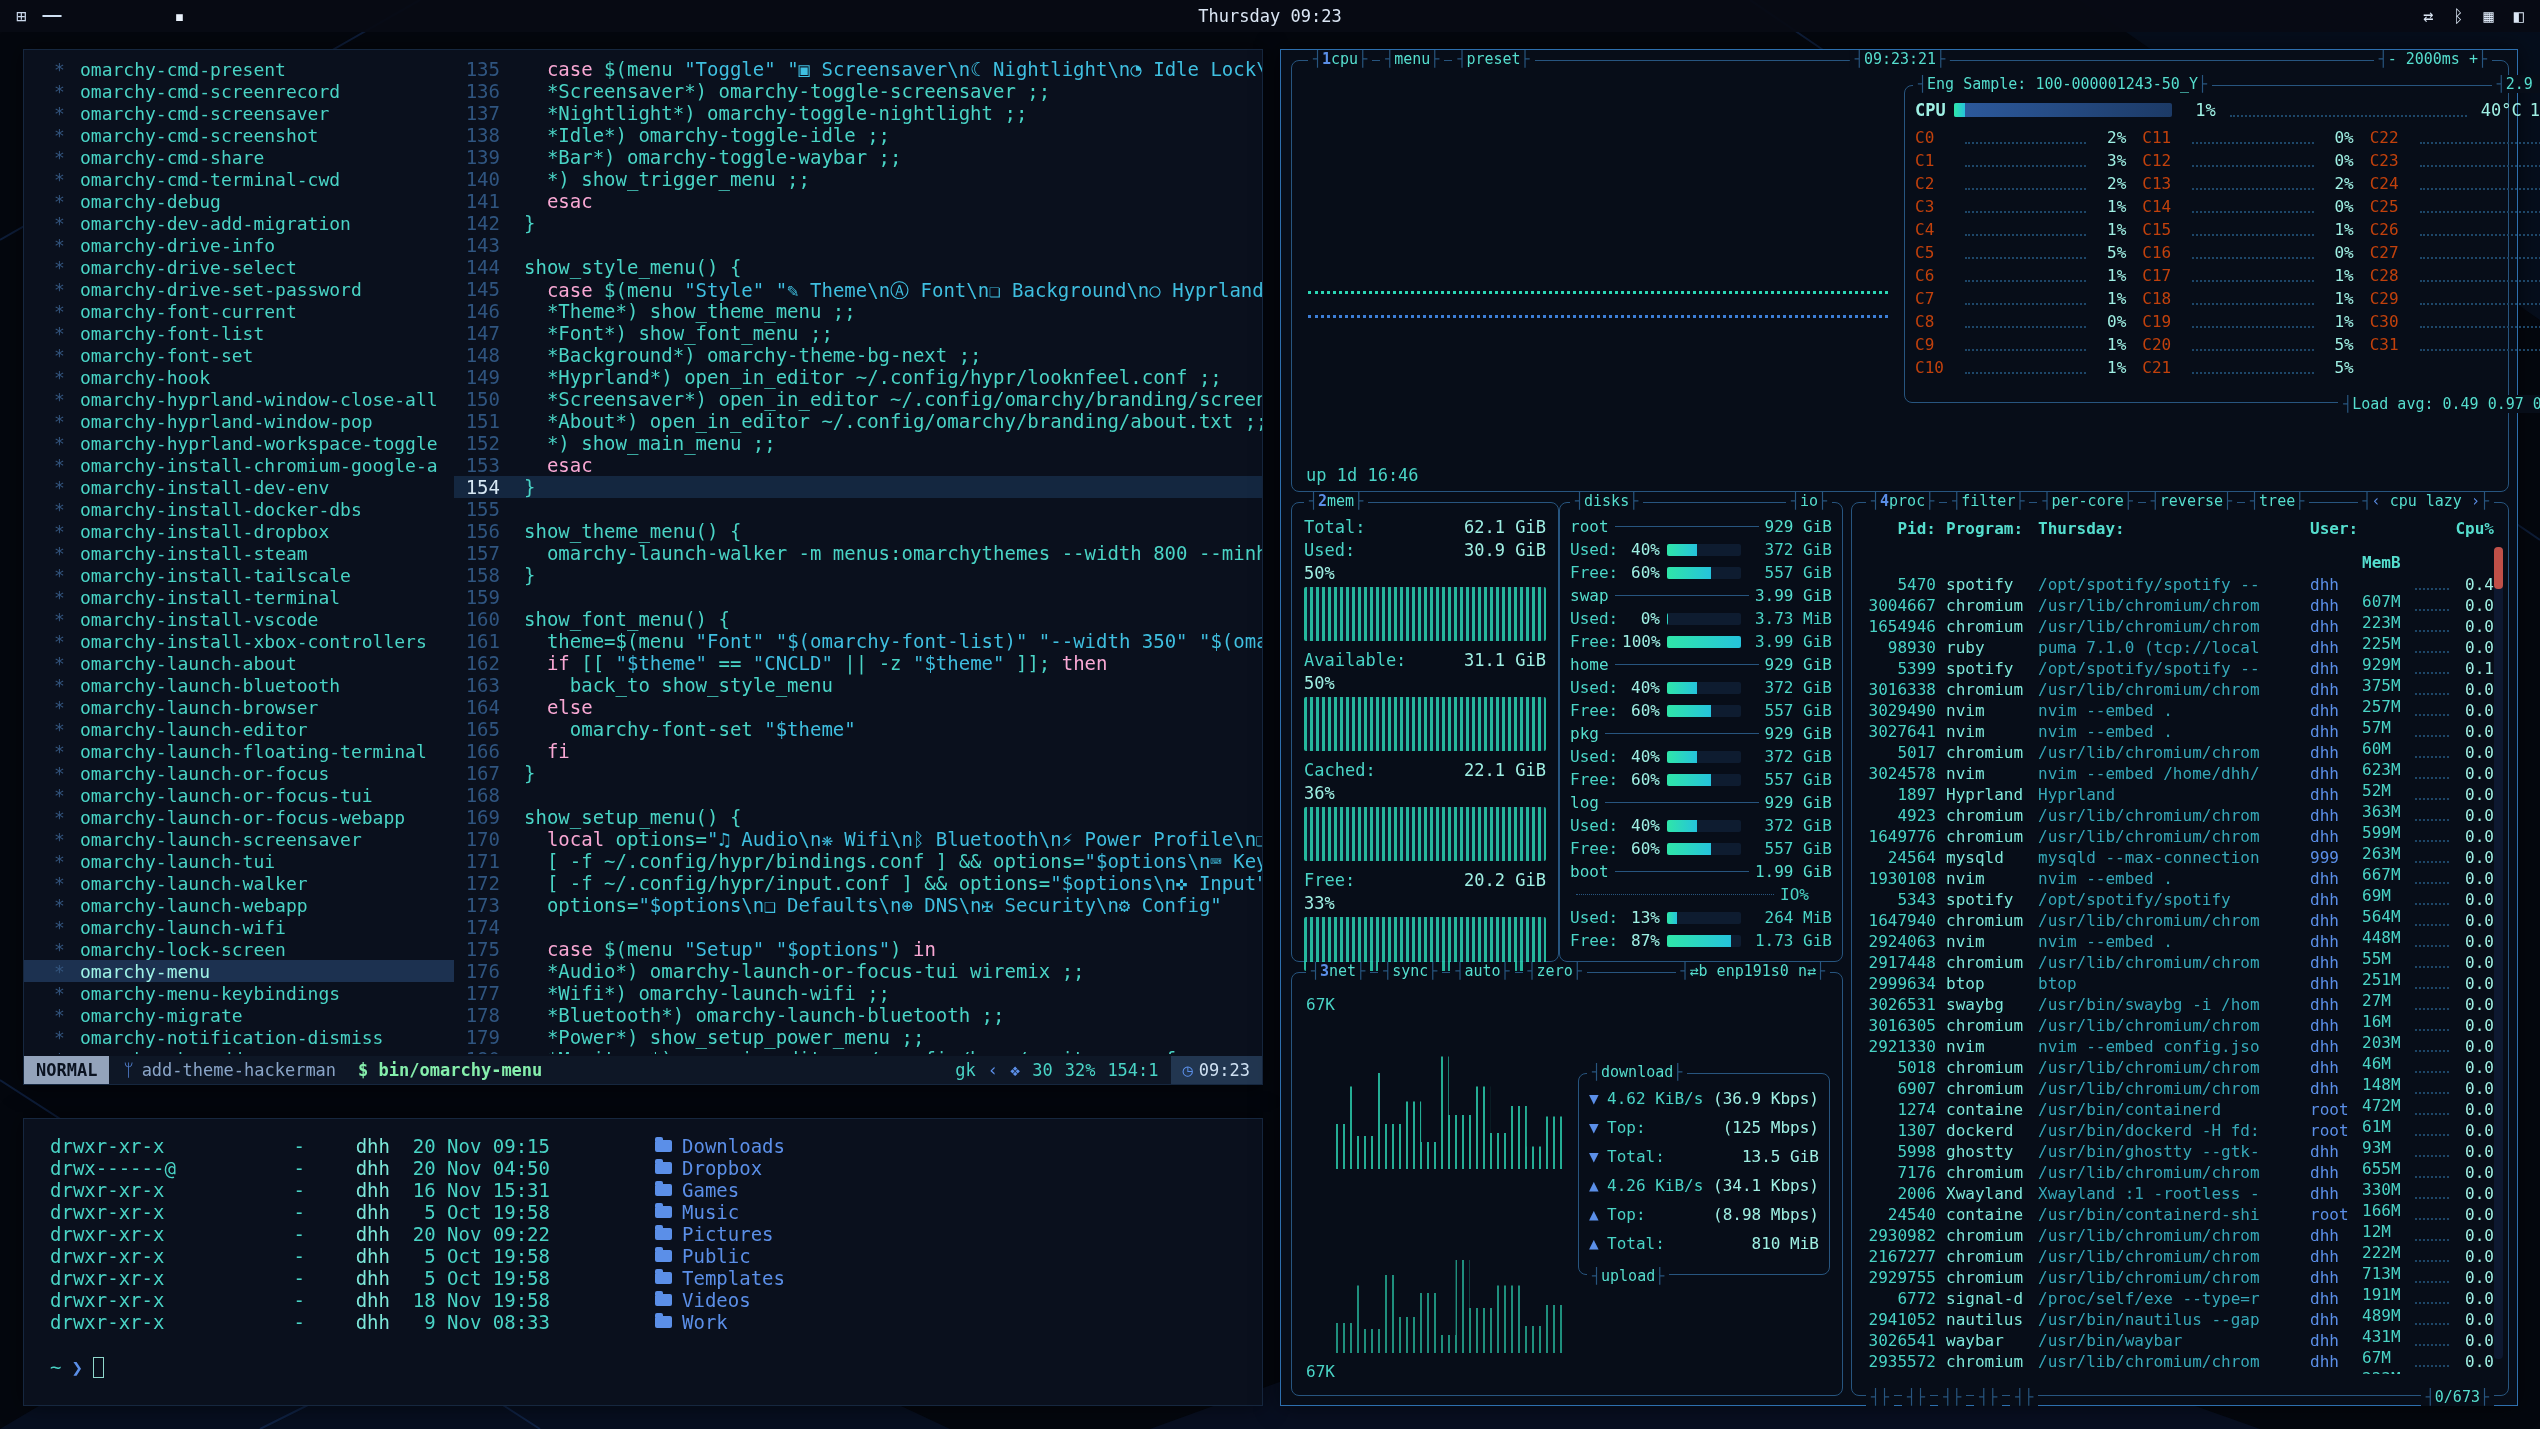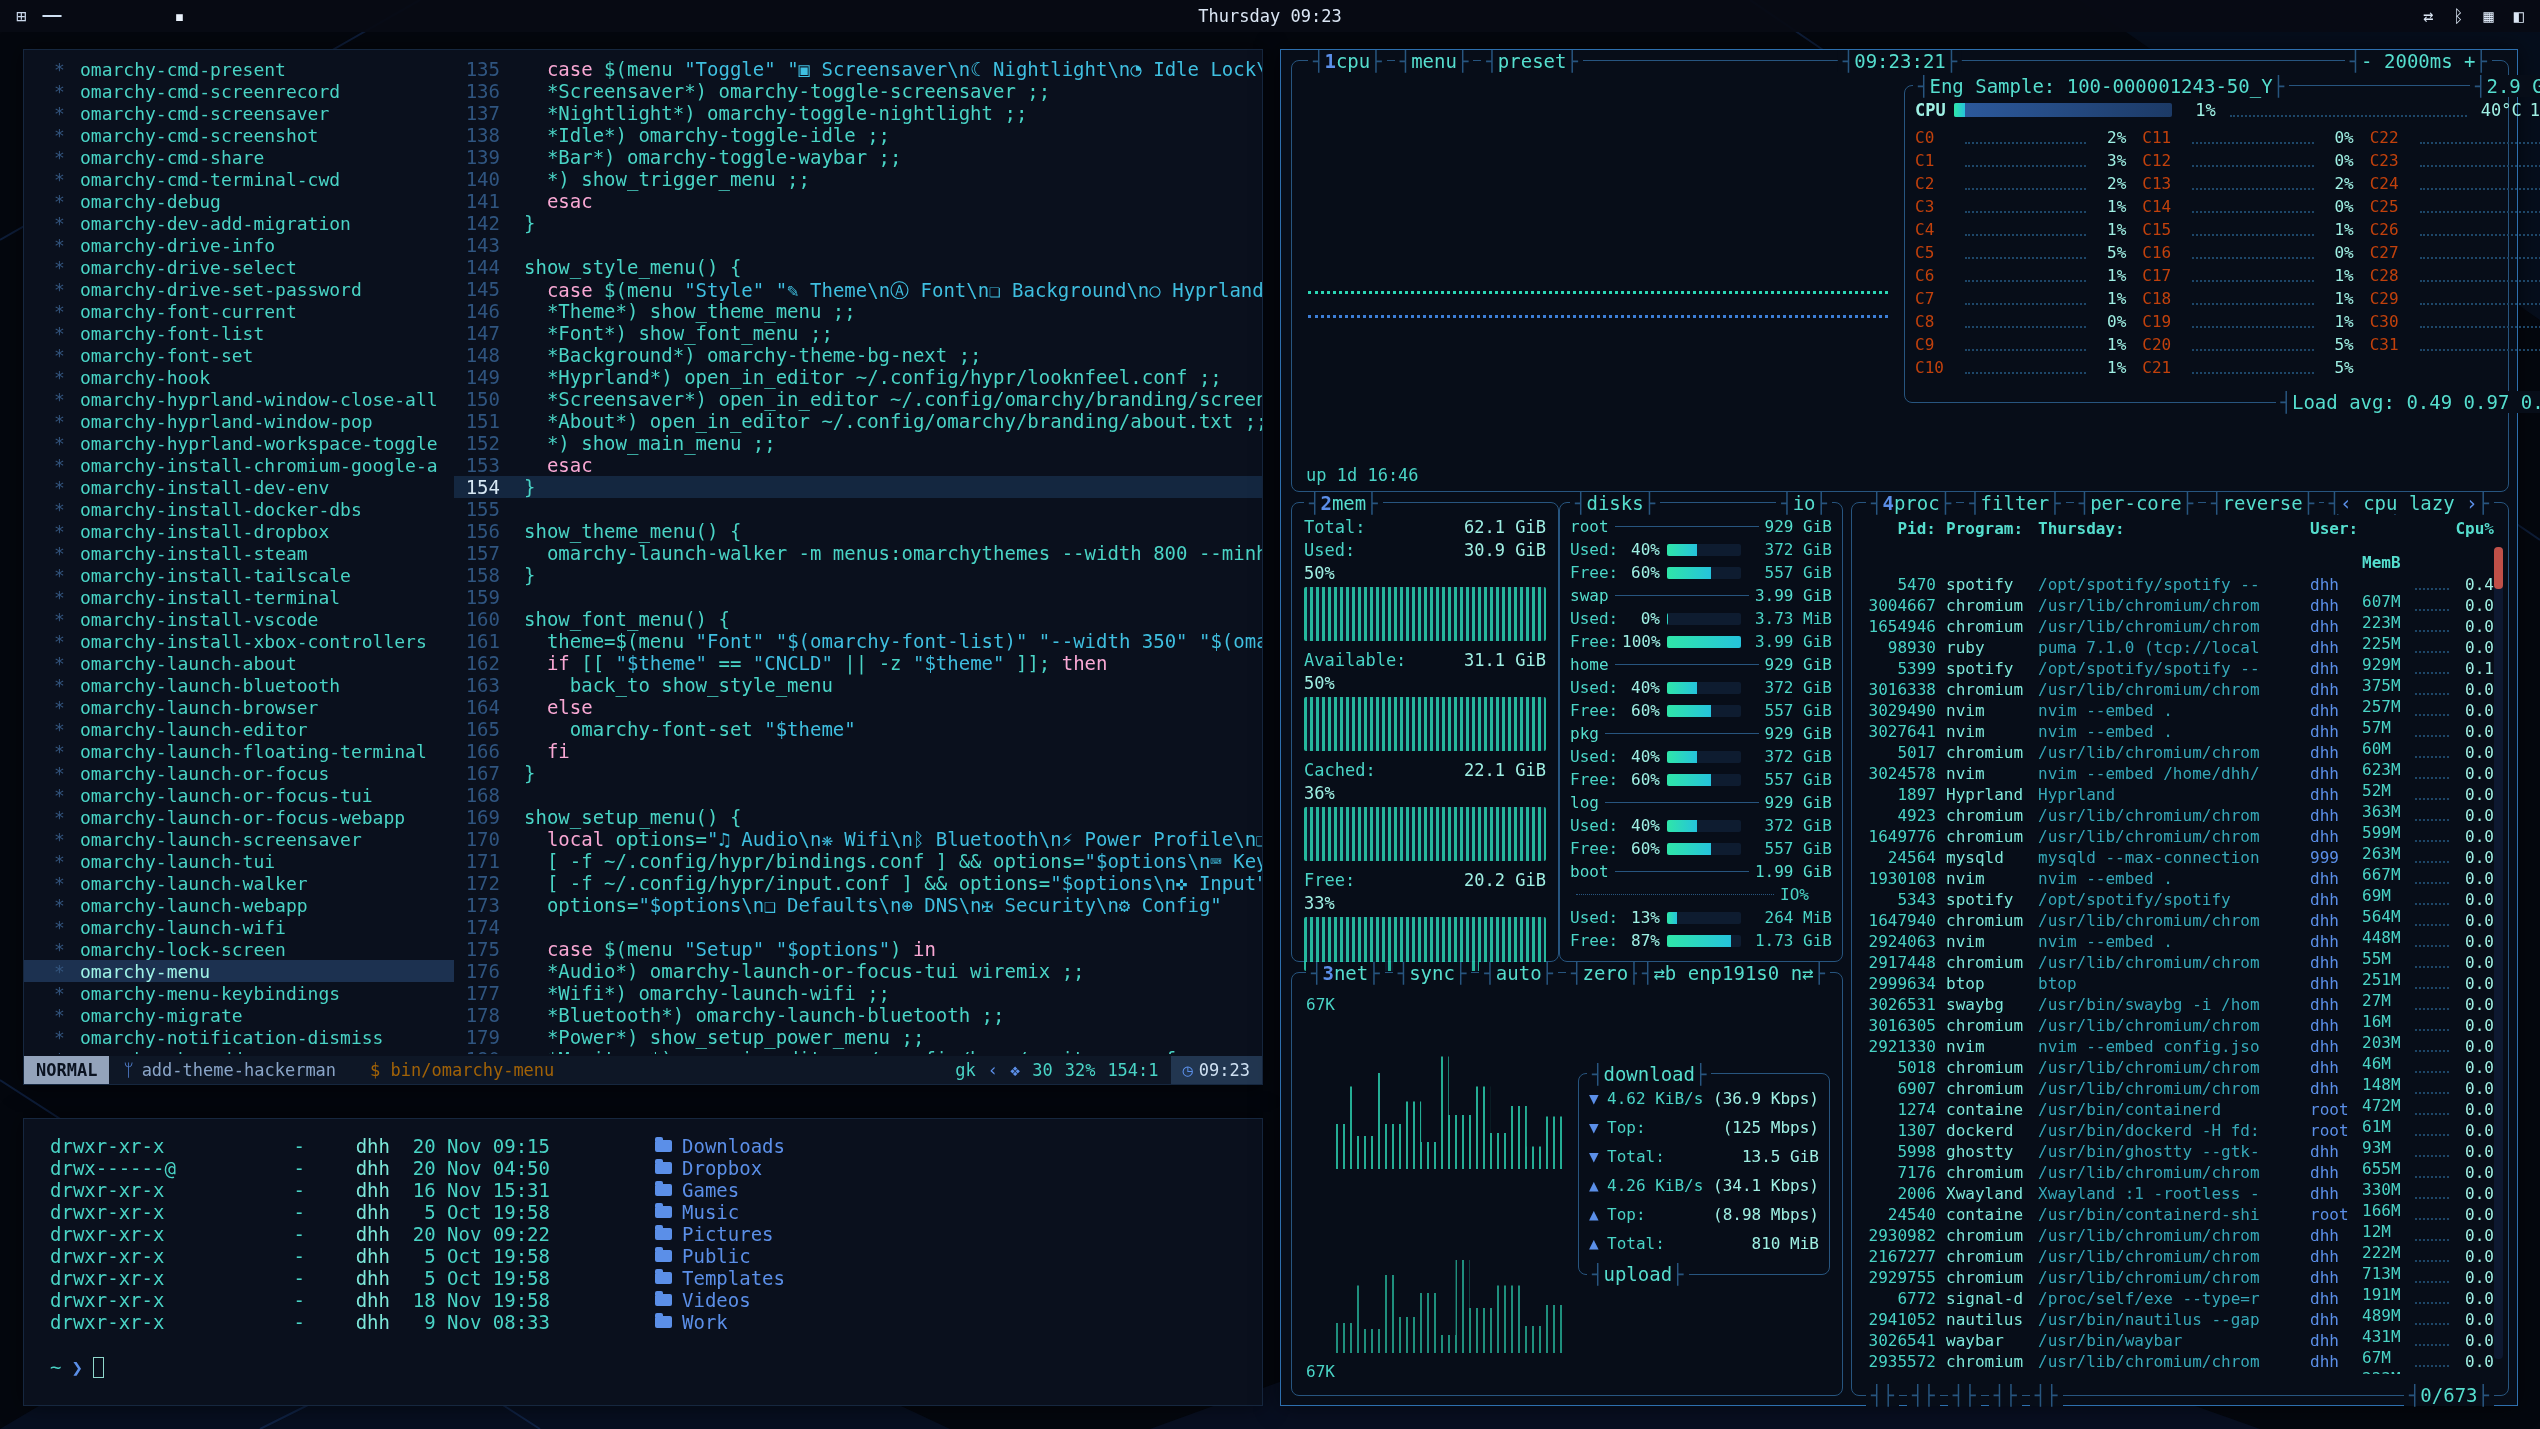--- a/index.html
+++ b/index.html
@@ -41,21 +41,21 @@
   .code-line.current .n { color:#d7e8f4; }
   .code-line.current .t::first-letter { background:#cfe3f2; color:#0a101d; }
   .t .k { color:#f9a8d4; }
   .t .s { color:#3fbfe0; }
   .statusline { position:absolute; left:0; right:0; bottom:0; height:28px; background:#0e1726;
     display:flex; align-items:center; font-size:17px; color:#9fb5d0; }
   .mode { background:#93a3bb; color:#0a1220; font-weight:bold; padding:0 12px; height:100%;
     display:flex; align-items:center; }
   .branch { margin-left:14px; color:#8aa5c8; display:flex; gap:8px; }
   .bicon { color:#5b8fe8; font-style:normal; }
-  .file { margin-left:34px; color:#a16207; }
+  .file { margin-left:22px; color:#86efac;font-weight:bold; }
   .sl-right { margin-left:auto; display:flex; align-items:center; gap:12px; color:#49d4c6; }
   .sl-right .blue { color:#5b8fe8; }
   .timechip { background:#223650; padding:0 12px; height:28px; display:flex; align-items:center; gap:6px; color:#cfe0f2; }
 
   
   .term-body { padding:16px 0 0 26px; font-size:19px; }
   .trow { height:22px; display:flex; white-space:pre; align-items:center; }
   .trow .perms { width:200px; color:#49d4c6; }
   .trow .size  { width:55px; text-align:right; color:#49d4c6; }
   .trow .tuser { width:85px; text-align:right; color:#7de8da; }
@@ -65,21 +65,21 @@
     border-radius:2px; margin-right:10px; }
   .folder::before { content:""; position:absolute; left:0; top:-3px; width:8px; height:4px;
     background:#5b8fe8; border-radius:2px 2px 0 0; }
   .prompt { margin-top:22px; height:24px; display:flex; align-items:center; gap:10px; font-size:19px; }
   .prompt .cwd { color:#49d4c6; }
   .prompt .chev { color:#5b8fe8; }
   .cursor-block { width:11px; height:21px; border:1px solid #8fd8cc; }
 
   
   .panel { position:absolute; border:1px solid #27557f; border-radius:8px; background:#070d18; }
-  .chip { color:#55dece; background:#070d18; padding:0 5px; font-size:19px; white-space:nowrap; }
+  .chip { color:#55dece; background:#070d18; padding:0 5px; font-size:15px; white-space:nowrap; }
   .chip::before { content:"┤"; color:#27557f; }
   .chip::after  { content:"├"; color:#27557f; }
   .chip .sup { color:#5b8fe8; font-weight:bold; font-style:normal; }
   .chiprow { position:absolute; top:-11px; display:flex; gap:8px; }
   .chiprow.bot { top:auto; bottom:-11px; }
 
   
   .p-cpu { left:10px; top:10px; width:1218px; height:432px; }
   .cpu-clock { position:absolute; top:-11px; left:50%; transform:translateX(-50%); }
   .cpu-int { position:absolute; top:-11px; right:16px; }

